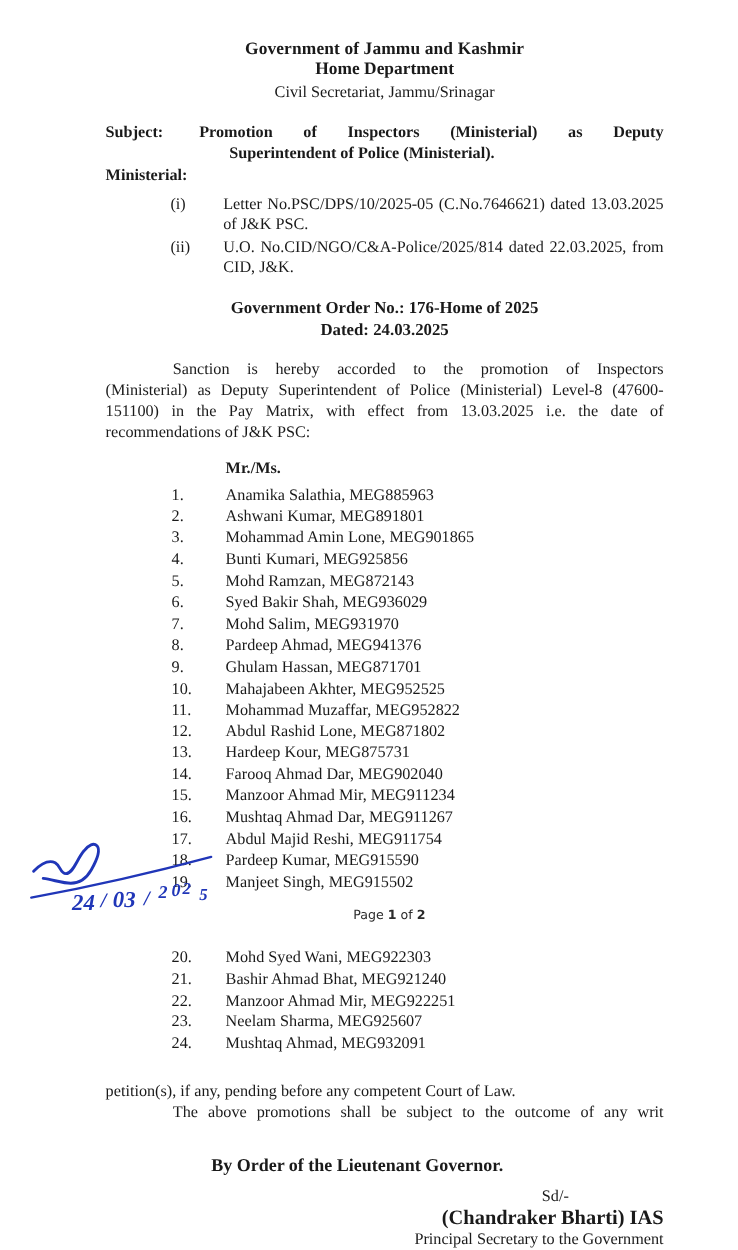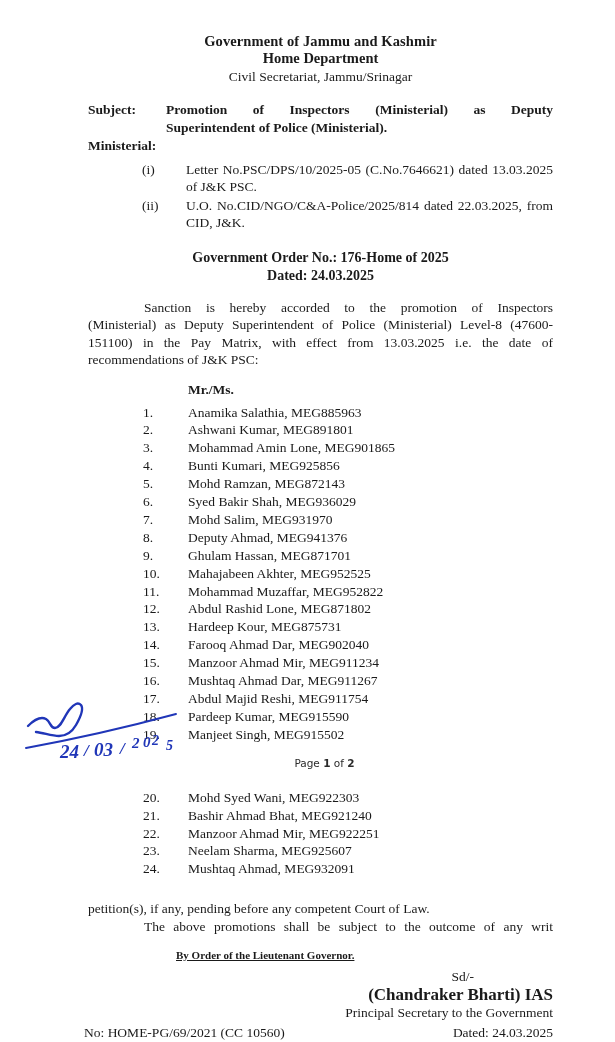--- a/index.html
+++ b/index.html
@@ -62,21 +62,21 @@
     flex: none;
   }
   .subject-text {
     font-weight: bold;
     font-size: 13.5px;
     line-height: 17.5px;
     flex: 1;
     text-align: justify;
     text-align-last: justify;
   }
-  .subject-text .lastline { text-align-last: left; }
+  .subject-text .lastline { text-align-last: left; margin-left: 25px; }
   .references-label {
     font-weight: bold;
     font-size: 13.5px;
     line-height: 17.5px;
     margin-top: 1px;
   }
 
   
   .reflist {
     margin-top: 6px;
@@ -180,24 +180,23 @@
   }
   .closing .ln {
     display: block;
     text-align: justify;
     text-align-last: justify;
   }
   .closing .ln.last { text-align-last: left; }
 
   .by-order {
     font-weight: bold;
-    font-size: 11px;
-    margin-top: 14px;
+    font-size: 15px;
+    margin-top: 29px;
     margin-left: 88px;
-    text-decoration: underline;
   }
 
   
   .sigblock {
     margin-top: 7px;
     text-align: right;
   }
   .sd {
     font-weight: normal;
     font-size: 13.5px;
@@ -314,21 +313,21 @@
       <div class="nameitem">
           <span class="name-num">6.</span>
           <span class="name-text">Syed Bakir Shah, MEG936029</span>
         </div>
       <div class="nameitem">
           <span class="name-num">7.</span>
           <span class="name-text">Mohd Salim, MEG931970</span>
         </div>
       <div class="nameitem">
           <span class="name-num">8.</span>
-          <span class="name-text">Deputy Ahmad, MEG941376</span>
+          <span class="name-text">Pardeep Ahmad, MEG941376</span>
         </div>
       <div class="nameitem">
           <span class="name-num">9.</span>
           <span class="name-text">Ghulam Hassan, MEG871701</span>
         </div>
       <div class="nameitem">
           <span class="name-num">10.</span>
           <span class="name-text">Mahajabeen Akhter,  MEG952525</span>
         </div>
       <div class="nameitem">

